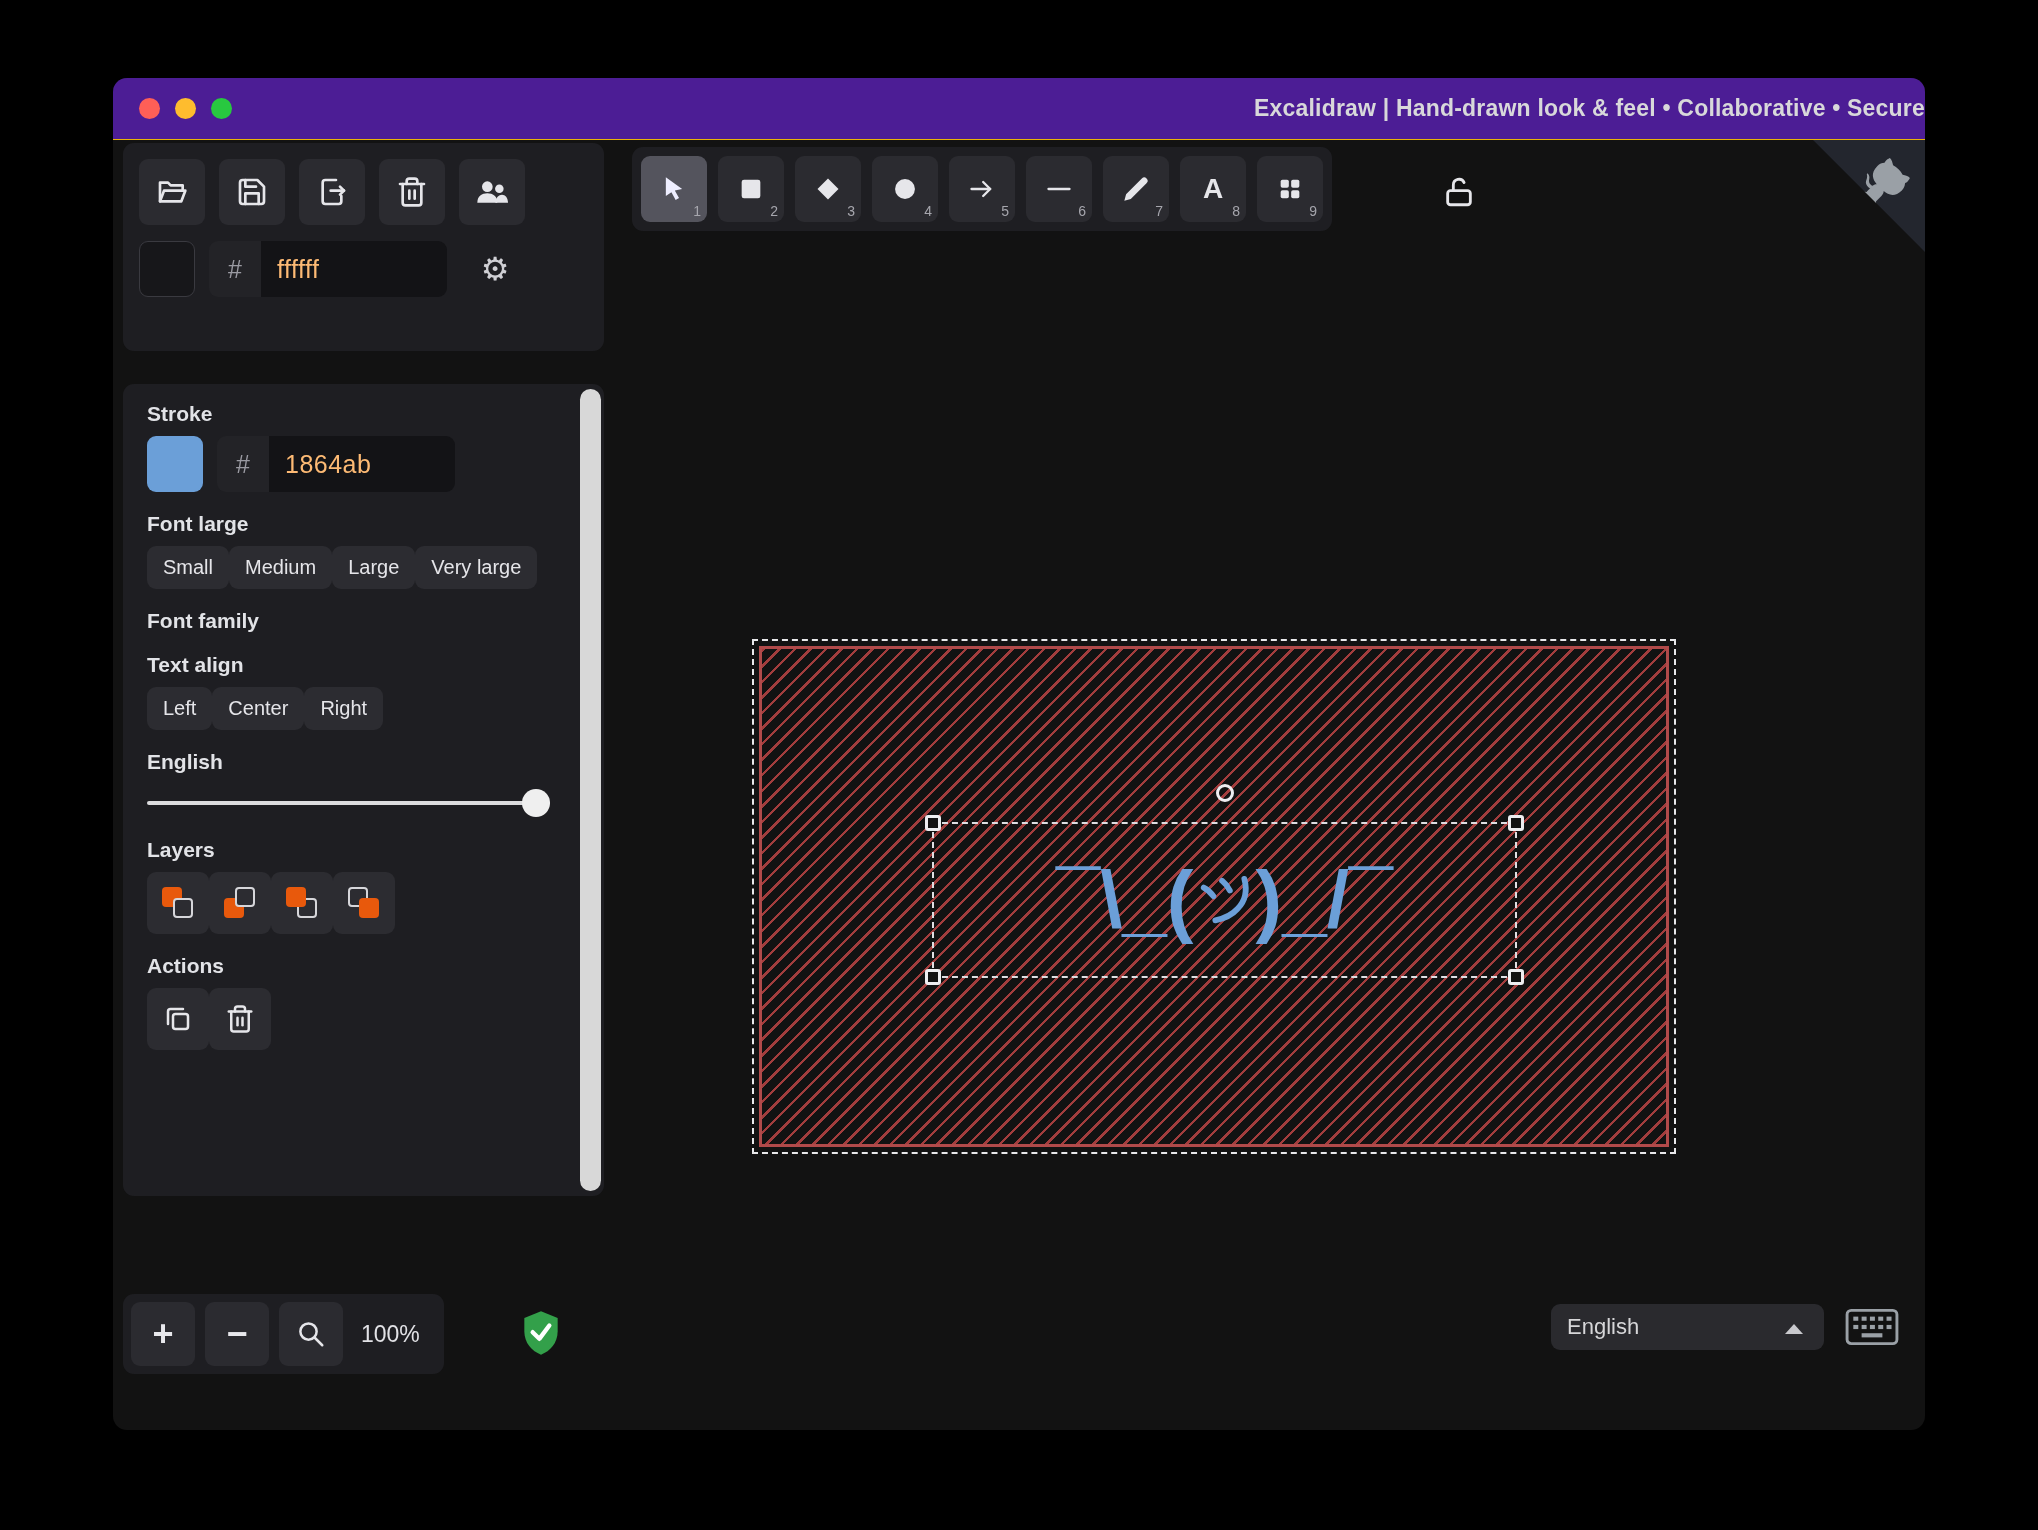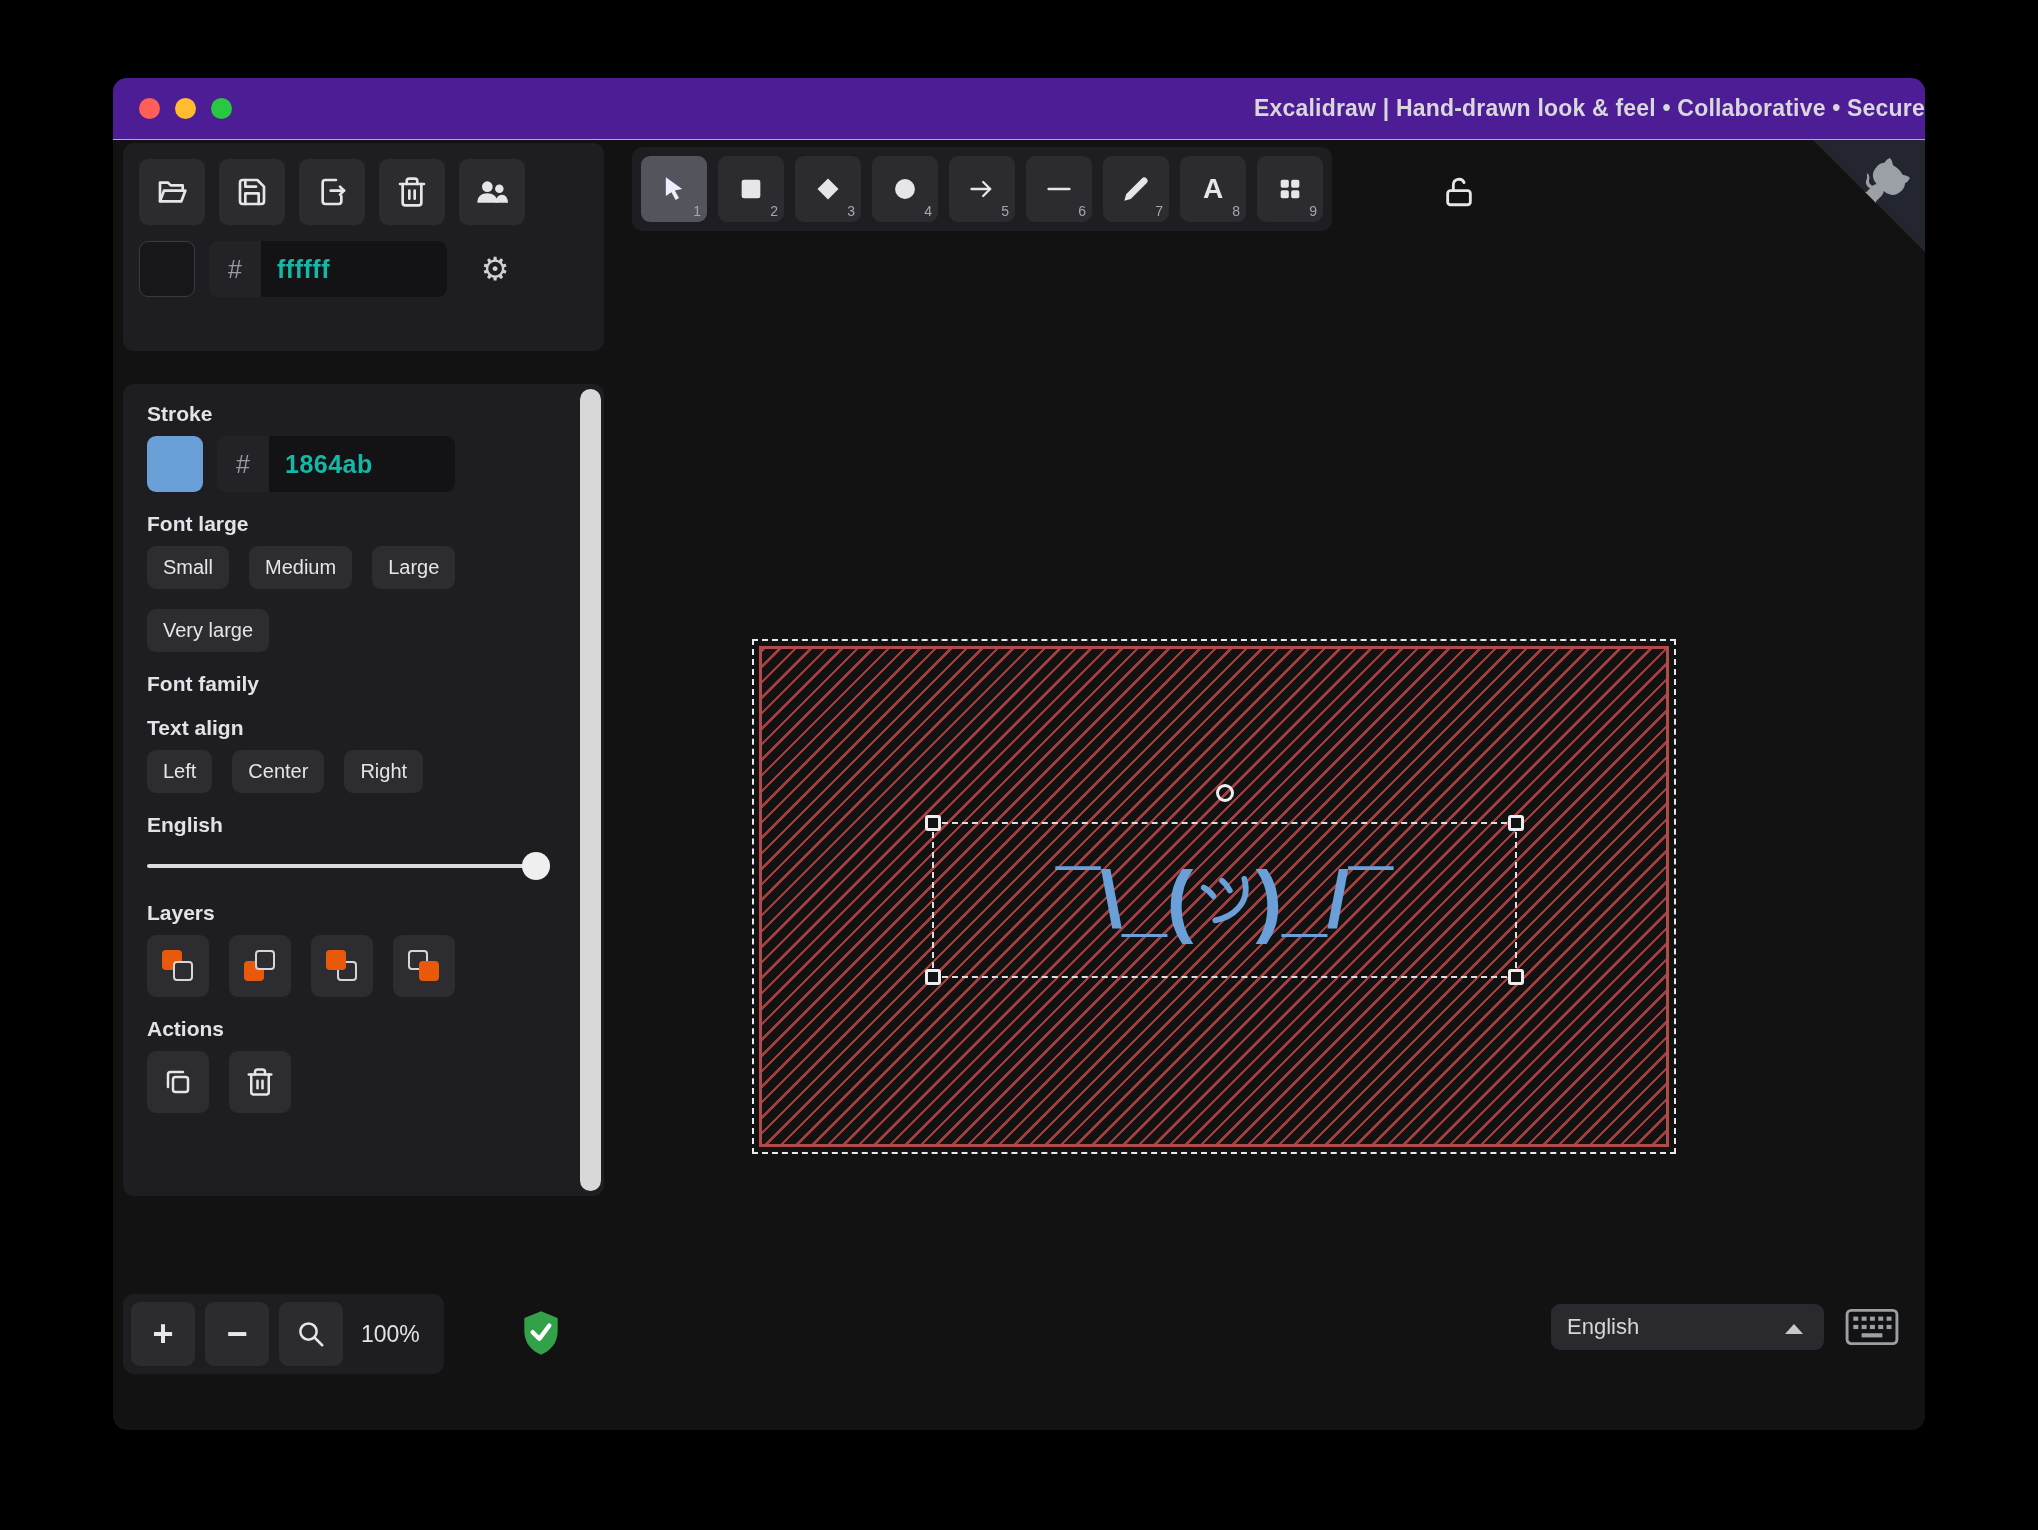--- a/index.html
+++ b/index.html
@@ -29,38 +29,38 @@
   
   .tl-island { left:10px; top:65px; width:481px; height:208px; padding:16px; }
   .tl-row { display:flex; gap:14px; align-items:center; }
   .tl-row + .tl-row { margin-top:16px; }
   .swatch { width:56px; height:56px; border-radius:9px; border:1px solid #3a3a40; cursor:pointer; }
   .bg-swatch { background:#17171a; }
   .stroke-swatch { background:#6b9fd8; border:none; }
   .hexgroup { display:flex; height:56px; flex:0 0 auto; }
   .hashcell { width:52px; background:#232327; color:#9a9aa2; font-size:25px;
               display:flex; align-items:center; justify-content:center; border-radius:9px 0 0 9px; }
-  .hexinput { width:186px; background:#131316; border:none; color:#14b8a6; font-size:25px;
-              padding-left:16px; border-radius:0 9px 9px 0; font-family:"Liberation Sans", sans-serif; letter-spacing:.5px;font-weight:bold; }
+  .hexinput { width:186px; background:#131316; border:none; color:#fdba74; font-size:25px;
+              padding-left:16px; border-radius:0 9px 9px 0; font-family:"Liberation Sans", sans-serif; letter-spacing:.5px; }
   .gearbtn { width:48px; height:48px; margin-left:10px; background:transparent; border:none;
              color:#cfcfd4; font-size:32px; cursor:pointer; }
 
   
   .tools-island { left:519px; top:69px; padding:9px; display:flex; gap:11px; }
   .tool { position:relative; }
   .tool .num { position:absolute; right:6px; bottom:3px; font-size:14px; color:#a6a6ad; }
   .tool-a { font-size:28px; font-weight:bold; color:#e6e6ea; }
   .lockbtn { position:absolute; left:1318px; top:86px; width:56px; height:56px; background:transparent;
              border:none; cursor:pointer; display:flex; align-items:center; justify-content:center; }
 
   
   .props { left:10px; top:306px; width:481px; height:812px; padding:18px 54px 2px 24px; }
   .plabel { color:#e2e3e7; font-weight:bold; font-size:21px; margin:20px 0 10px 0; }
   .plabel.first { margin-top:0; }
-  .optrow { display:flex; flex-wrap:wrap; gap:20px; }
+  .optrow { display:flex; flex-wrap:wrap; gap:0; }
   .opt { background:#2c2c31; color:#e5e5e9; border:none; border-radius:9px;
          padding:10px 16px; font-size:20px; cursor:pointer; }
   .scrollbar { position:absolute; right:3px; top:5px; bottom:5px; width:21px;
                background:#d8d8d8; border-radius:11px; cursor:grab; }
 
   .opslider { position:relative; height:30px; margin-top:14px; }
   .optrack { position:absolute; left:0; right:0; top:13px; height:4px; background:#dcdcde; border-radius:2px; }
   .opthumb { position:absolute; right:0; top:1px; width:28px; height:28px; border-radius:50%; background:#efefef; cursor:grab; }
 
   .sqbtn { width:62px; height:62px; border-radius:9px; background:#2c2c31; border:none;

